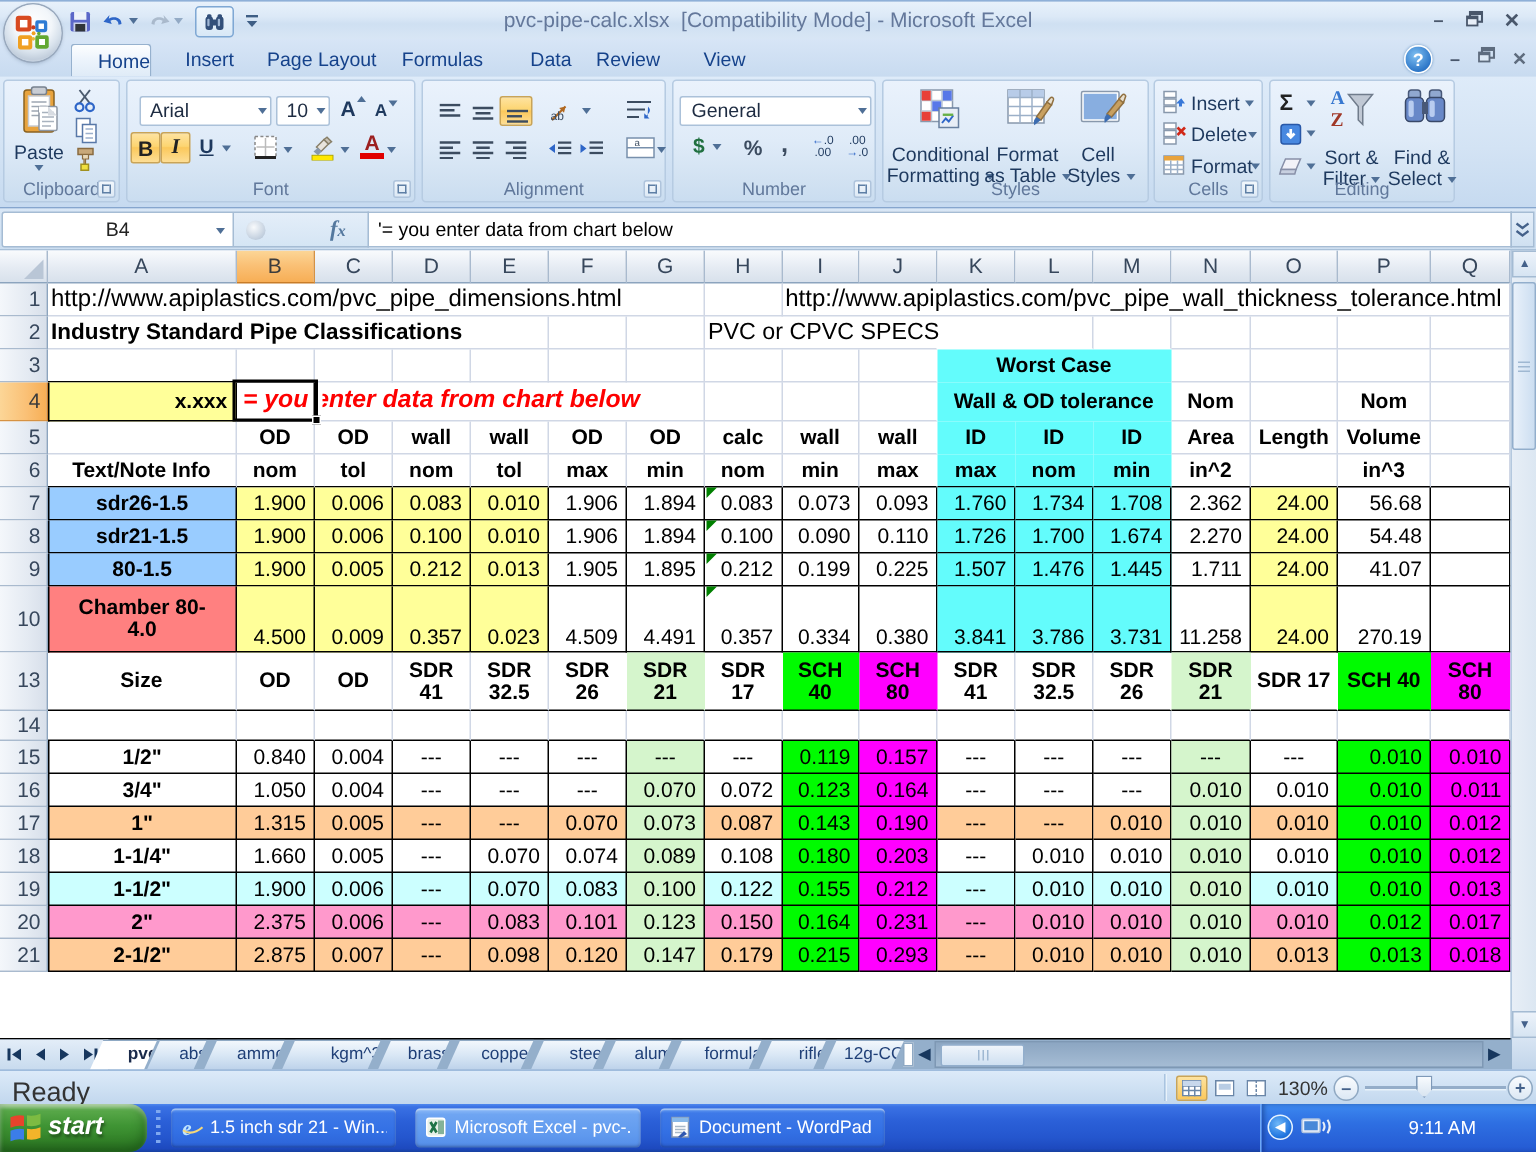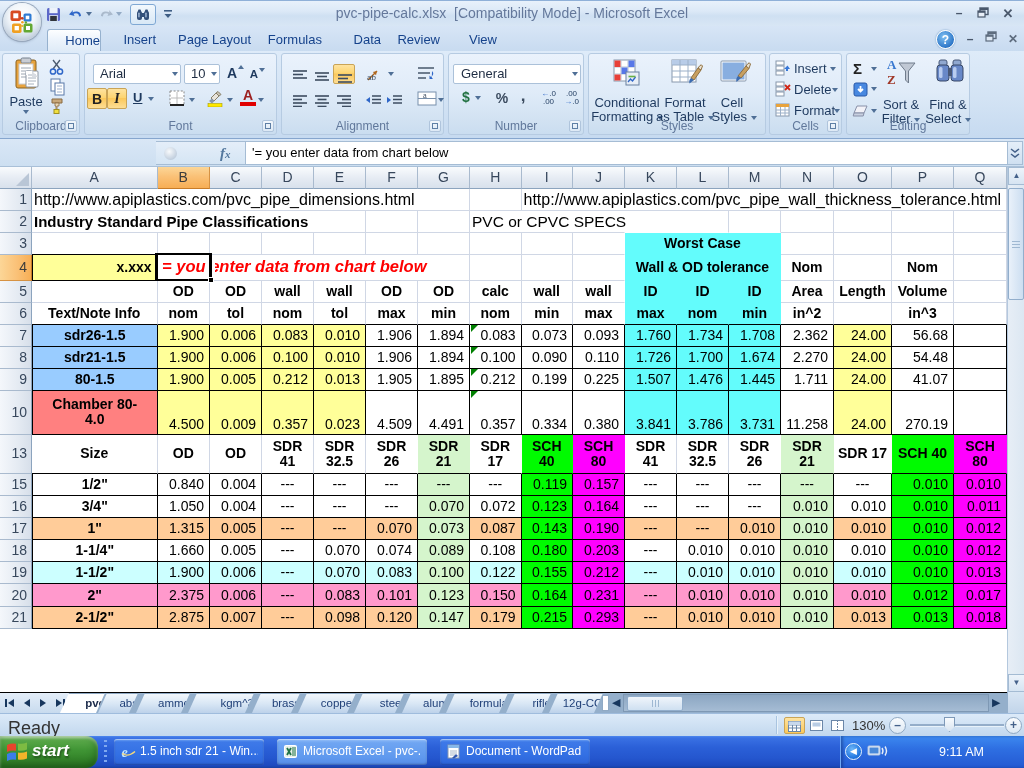--- a/index.html
+++ b/index.html
@@ -464,20 +464,21 @@
           <rect x="18" y="9" width="3.5" height="11" rx="1.5" fill="#B8CCF0"></rect>
           <rect x="13" y="10" width="4" height="8" fill="#485878"></rect>
         </svg>
   <div class="ribtxt" style="position:absolute;left:78px;top:43px;width:46px;text-align:center">Find &amp;</div>
   <div class="ribtxt" style="position:absolute;left:78px;top:57px;width:46px;text-align:center;white-space:nowrap">Select <span class="arr"></span></div>
   <div class="glabel">Editing</div>
  </div>
 </div>
 
 <div id="fbar">
+ <div id="namebox">B4<span class="arr" style="position:absolute;right:5px;top:10px"></span></div>
  <div id="fxzone">
         <span style="position:absolute;left:8px;top:5px;width:13px;height:13px;border-radius:50%;background:radial-gradient(circle at 40% 35%,#F8FAFC,#C2CFDE 70%,#A8B8CC)"></span>
         <i style="position:absolute;left:64px;top:3px;font-family:'Liberation Serif',serif;font-size:15px;color:#54789E;font-weight:bold">f<span style="font-size:11px">x</span></i>
       </div>
  <div id="ftext">'= you enter data from chart below</div>
  <div id="fchev"><svg width="10" height="12" viewBox="0 0 10 12" style="margin-top:6px">
           <path d="M1 1 L5 4 L9 1 M1 6 L5 9 L9 6" stroke="#44618A" stroke-width="1.5" fill="none"></path>
         </svg></div>
 </div>
 
@@ -711,20 +712,40 @@
             <td class="g b ctr kb nr">SCH<br>40</td>
             <td class="m b ctr kb nr">SCH<br>80</td>
             <td class="b ctr kb">SDR<br>41</td>
             <td class="b ctr kb">SDR<br>32.5</td>
             <td class="b ctr kb nr">SDR<br>26</td>
             <td class="lg b ctr kb nr">SDR<br>21</td>
             <td class="b ctr kb nr">SDR 17</td>
             <td class="g b ctr kb nr">SCH 40</td>
             <td class="m b ctr kb nr">SCH<br>80</td>
           </tr>
+          <tr style="height:19.5px">
+            <td class="rh ">14</td>
+            <td class="kb"></td>
+            <td class="kb"></td>
+            <td class="kb"></td>
+            <td class="kb"></td>
+            <td class="kb"></td>
+            <td class="kb"></td>
+            <td class="kb"></td>
+            <td class="kb"></td>
+            <td class="kb"></td>
+            <td class="kb"></td>
+            <td class="kb"></td>
+            <td class="kb"></td>
+            <td class="kb"></td>
+            <td class="kb"></td>
+            <td class="kb"></td>
+            <td class="kb"></td>
+            <td class="kb"></td>
+          </tr>
           <tr style="height:22.1px">
             <td class="rh ">15</td>
             <td class="b ctr k kl">1/2"</td>
             <td class="num k">0.840</td>
             <td class="num k">0.004</td>
             <td class="ctr k">---</td>
             <td class="ctr k">---</td>
             <td class="ctr k">---</td>
             <td class="lg ctr k">---</td>
             <td class="ctr k">---</td>

